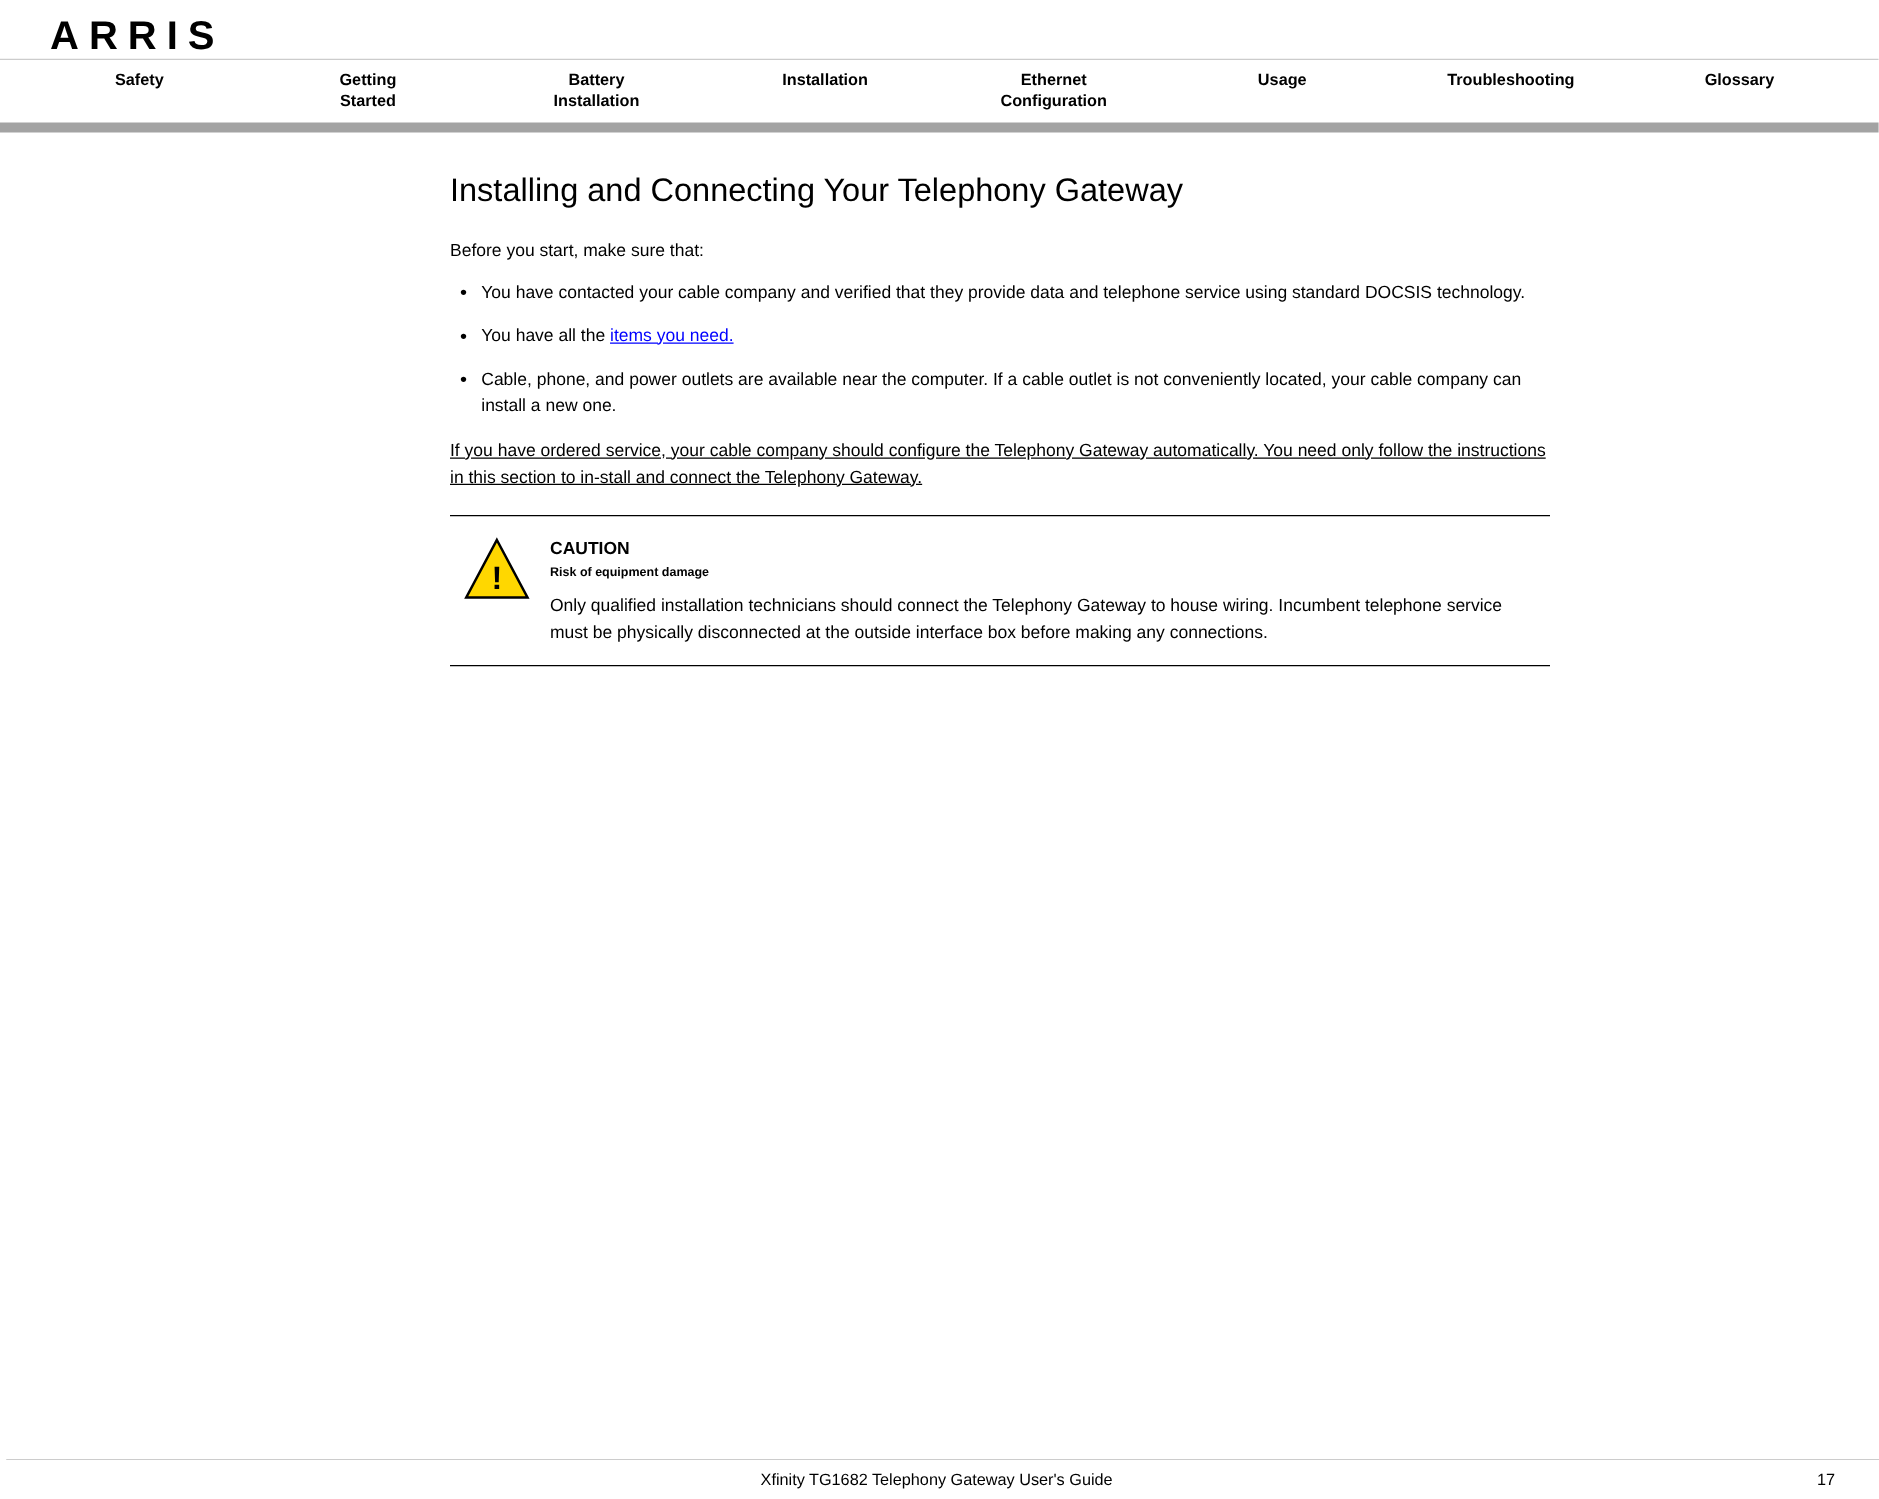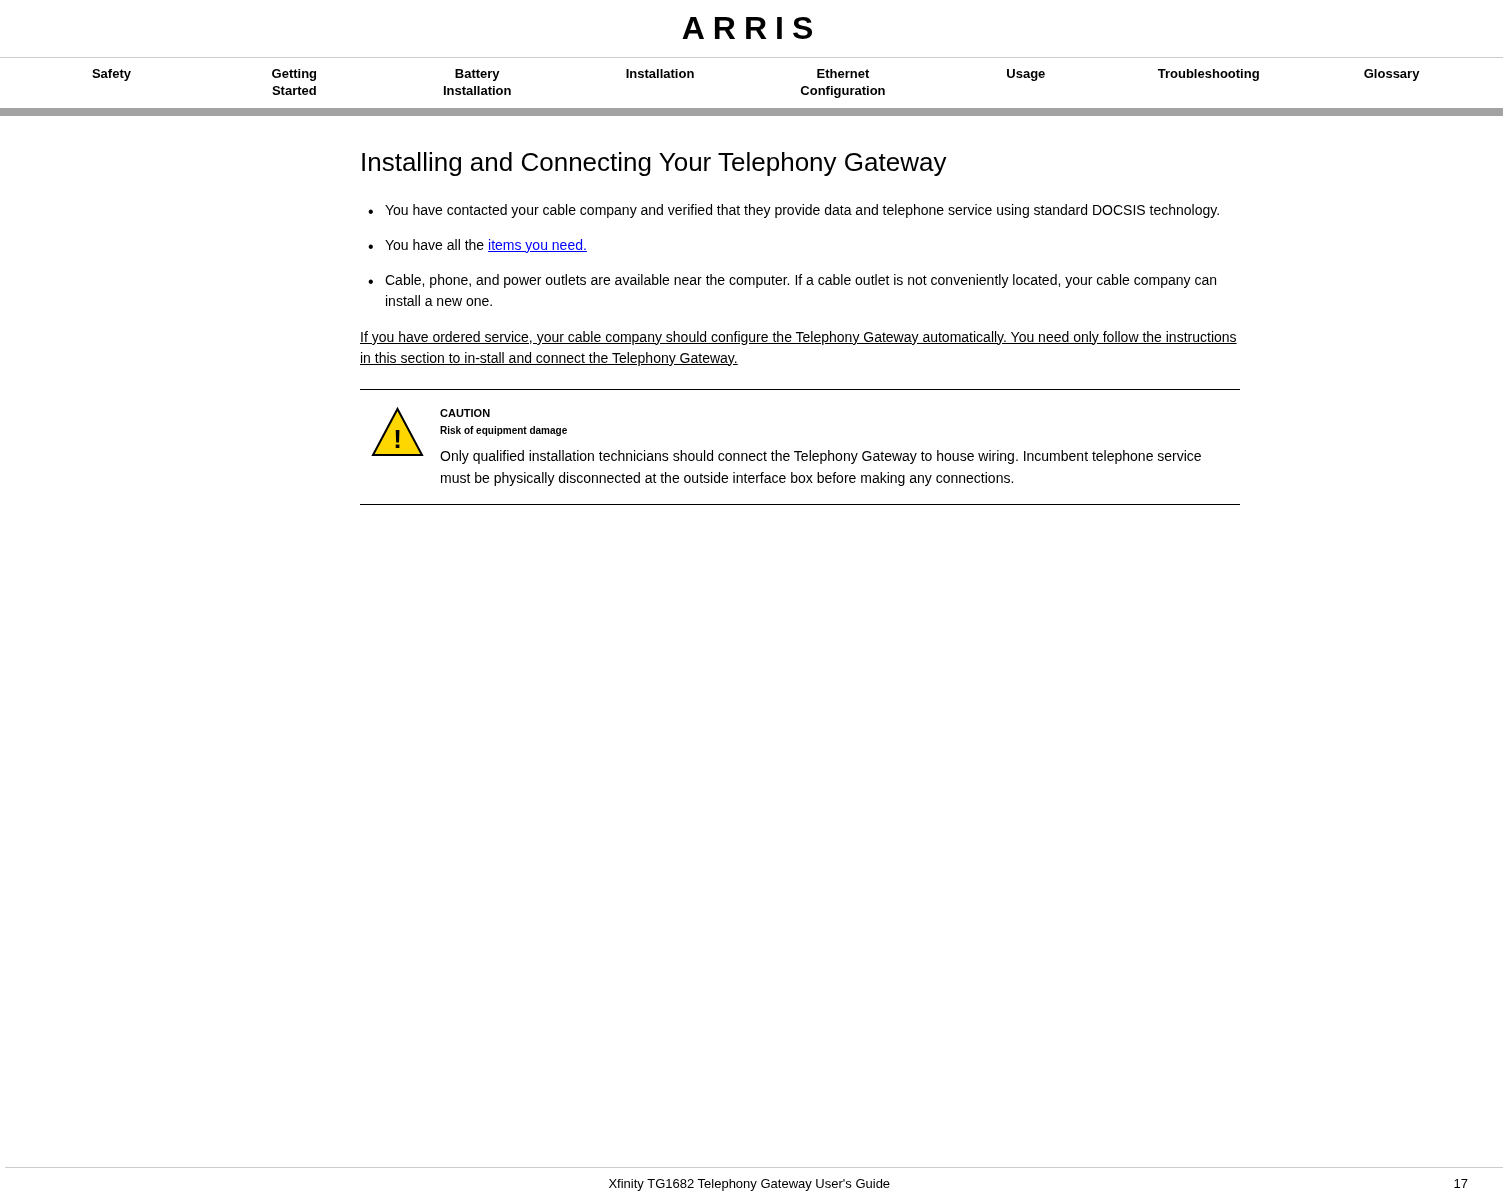--- a/index.html
+++ b/index.html
@@ -7,22 +7,22 @@
       font-family: Arial, sans-serif;
       font-size: 14px;
       color: #000;
       background: #fff;
       width: 1503px;
       min-height: 1199px;
     }
 
     
     .logo-bar {
-      text-align: center;
-      padding: 10px 40px 10px 40px;
+      text-align: left;
+      padding: 10px 40px 0 40px;
       border-bottom: 1px solid #ccc;
     }
     .logo-text {
       font-size: 32px;
       font-weight: bold;
       letter-spacing: 8px;
       color: #000;
       font-family: Arial, sans-serif;
     }
 
@@ -120,21 +120,21 @@
       width: 55px;
       height: 55px;
     }
     .caution-content {
       flex: 1;
       font-size: 14px;
       line-height: 1.5;
     }
     .caution-title {
       font-weight: bold;
-      font-size: 11px;
+      font-size: 14px;
       margin-bottom: 2px;
     }
     .caution-subtitle {
       font-weight: bold;
       font-size: 10px;
       margin-bottom: 8px;
     }
     .caution-body {
       font-size: 14px;
       line-height: 1.55;
@@ -178,20 +178,21 @@
   <div class="nav-item">Troubleshooting</div>
   <div class="nav-item">Glossary</div>
 </nav>
 
 <div class="main-content">
   <div class="left-sidebar"></div>
   <div class="content-area">
 
     <h1 class="page-title">Installing and Connecting Your Telephony Gateway</h1>
 
+    <p class="intro-text">Before you start, make sure that:</p>
 
     <ul class="bullet-list">
       <li>
         <span>You have contacted your cable company and verified that they provide data and telephone service using standard DOCSIS technology.</span>
       </li>
       <li>
         <span>You have all the </span><a class="link-text">items you need.</a>
       </li>
       <li>
         <span>Cable, phone, and power outlets are available near the computer. If a cable outlet is not conveniently located, your cable company can install a new one.</span>

